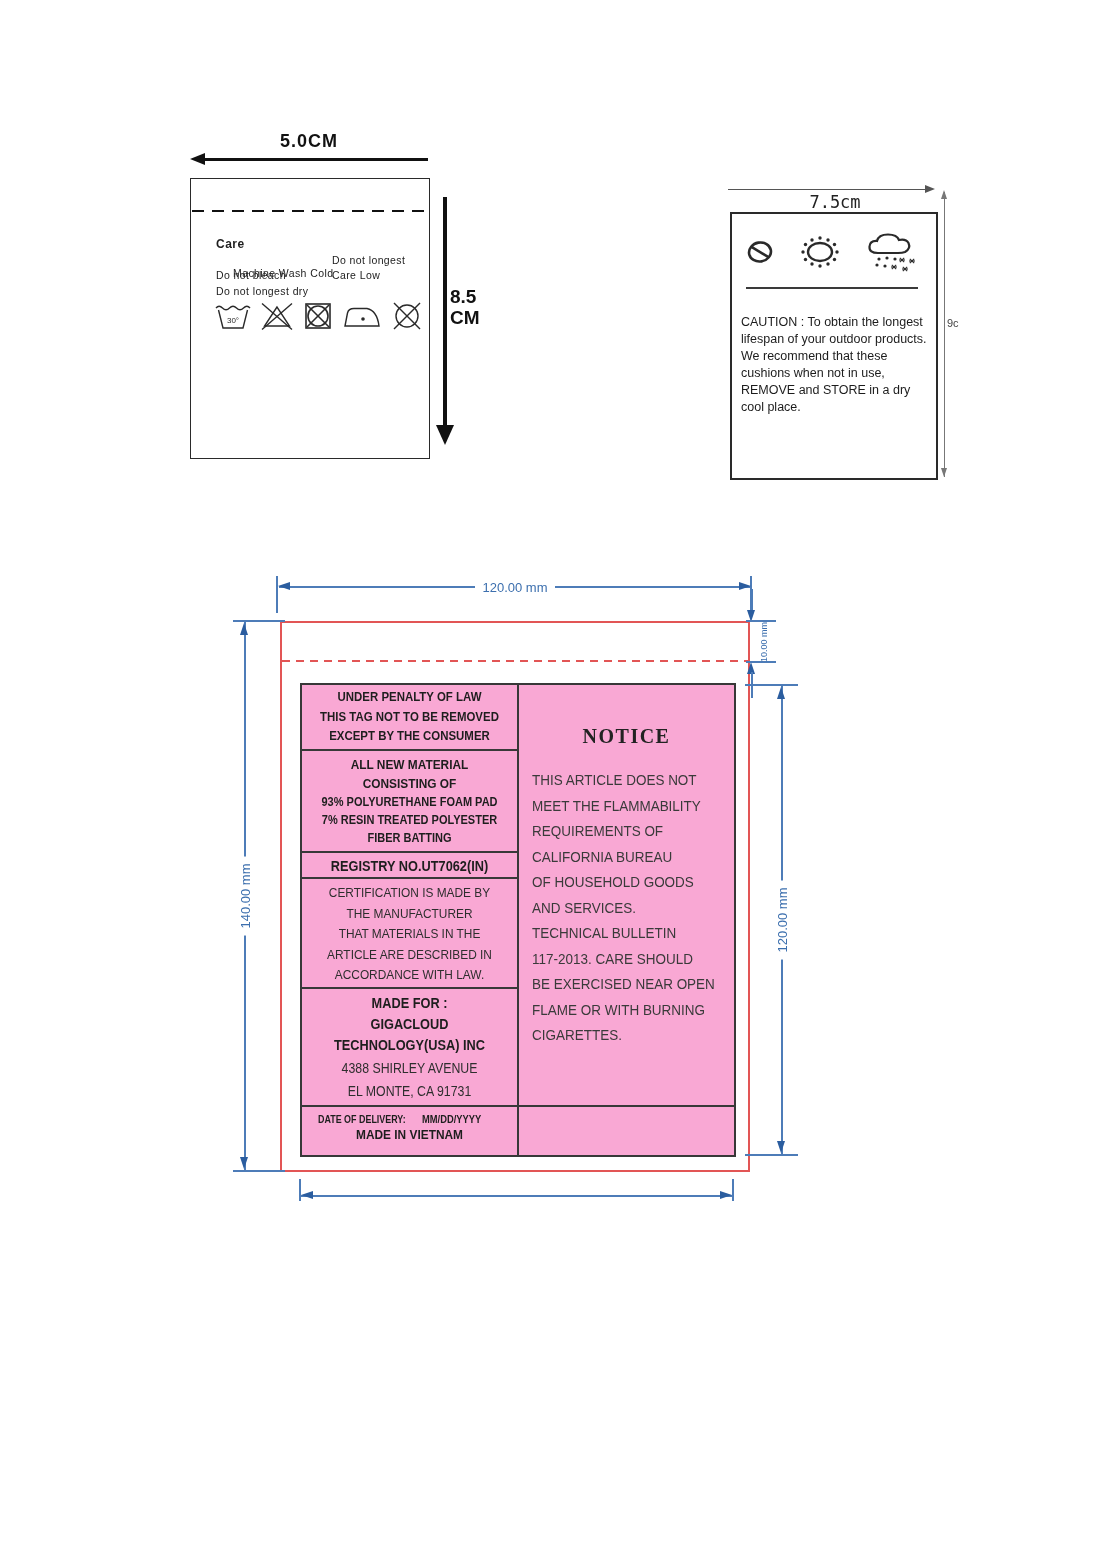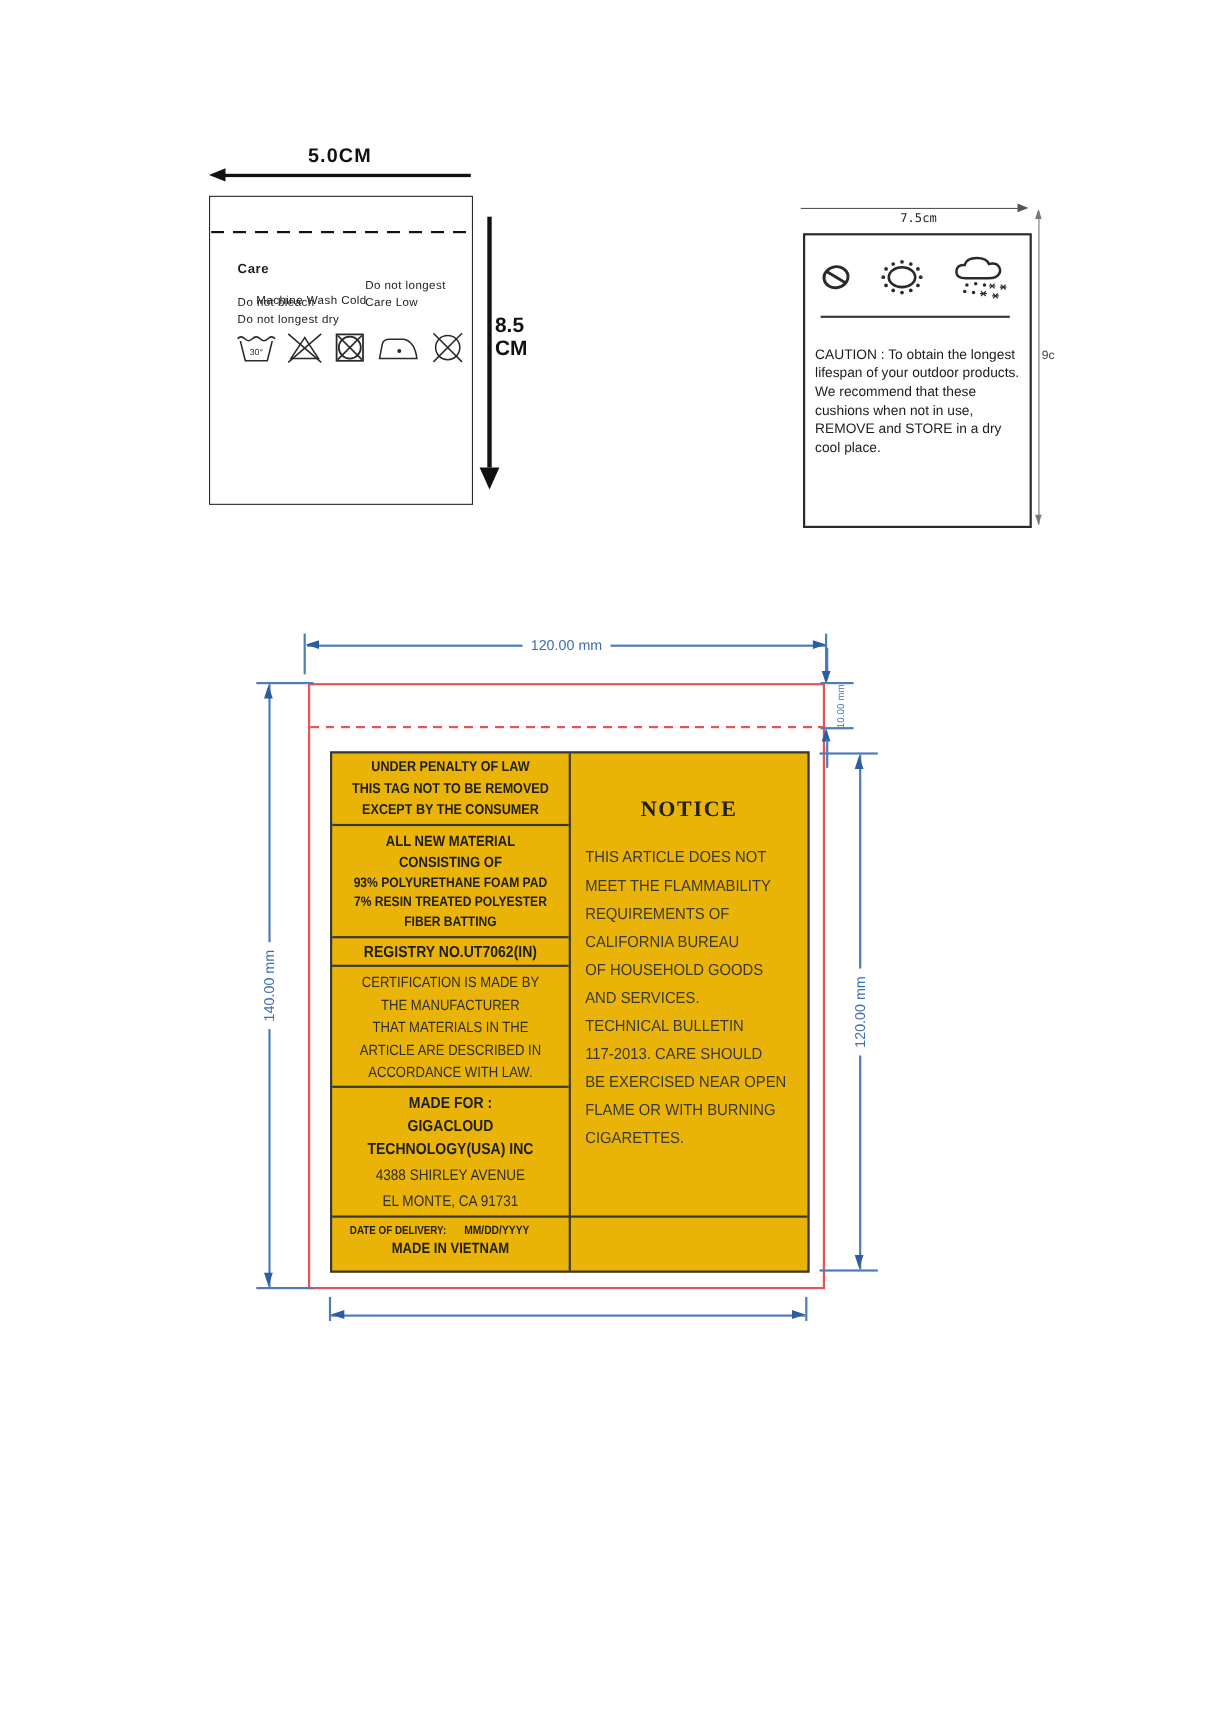--- a/index.html
+++ b/index.html
@@ -15,34 +15,34 @@
            background:repeating-linear-gradient(90deg,#111 0 12px,transparent 12px 20px);}
   .f1-care{left:25px;top:58px;font-weight:bold;font-size:12px;letter-spacing:.5px;}
   .f1-line{font-size:10.5px;letter-spacing:.4px;color:#222;white-space:nowrap;}
   .f1-syms{left:23px;top:122px;display:flex;gap:8px;align-items:center;}
   .f1-varrow{left:443px;top:197px;width:4px;height:228px;background:#111;}
   .f1-varrow-head{left:436px;top:425px;width:0;height:0;border-left:9px solid transparent;border-right:9px solid transparent;border-top:20px solid #111;}
   .f1-dim-right{left:450px;top:286px;font-weight:bold;font-size:19px;line-height:21px;color:#111;}
   
   .f2-harrow{left:728px;top:189px;width:199px;height:1px;background:#555;}
   .f2-harrow-head{left:925px;top:185px;width:0;height:0;border-top:4.5px solid transparent;border-bottom:4.5px solid transparent;border-left:10px solid #555;}
-  .f2-dim-top{left:760px;top:192px;width:150px;text-align:center;font-family:"DejaVu Sans Mono",monospace;font-size:11px;color:#222;}
+  .f2-dim-top{left:760px;top:192px;width:150px;text-align:center;font-family:"DejaVu Sans Mono",monospace;font-size:17px;color:#222;}
   .f2-box{left:730px;top:212px;width:204px;height:264px;border:2px solid #2a2a2a;background:#fff;}
   .f2-icons{left:12px;top:16px;width:178px;display:flex;justify-content:space-between;align-items:center;}
   .f2-rule{left:14px;top:73px;width:172px;height:2px;background:#3a3a3a;}
   .f2-text{left:9px;top:100px;width:186px;font-size:12.5px;line-height:17px;color:#1c1c1c;}
   .f2-vline{left:944px;top:192px;width:1px;height:285px;background:#777;}
   .f2-vhead-top{left:941px;top:190px;width:0;height:0;border-left:3.5px solid transparent;border-right:3.5px solid transparent;border-bottom:9px solid #777;}
   .f2-vhead-bot{left:941px;top:468px;width:0;height:0;border-left:3.5px solid transparent;border-right:3.5px solid transparent;border-top:9px solid #777;}
   .f2-dim-right{left:947px;top:317px;font-size:11px;color:#444;}
   
   .red-rect{left:280px;top:621px;width:470px;height:551px;border:2px solid #e25555;box-sizing:border-box;}
   .red-dash{left:282px;top:660px;width:466px;height:2px;
             background:repeating-linear-gradient(90deg,#e25555 0 8px,transparent 8px 14px);}
-  .law-table{left:300px;top:683px;width:436px;height:474px;border:2px solid #383838;box-sizing:border-box;background:#eab308;}
+  .law-table{left:300px;top:683px;width:436px;height:474px;border:2px solid #383838;box-sizing:border-box;background:#f9a8d4;}
   .law-vdiv{left:215px;top:0;width:2px;height:470px;background:#383838;}
   .law-hb{left:0;height:2px;background:#383838;}
   .cell{left:0;width:215px;text-align:center;}
   .cond{transform:scaleX(0.88);transform-origin:50% 50%;}
   .b{font-weight:normal;}
   .r1{top:2px;font-size:13px;line-height:19.5px;font-weight:bold;}
   .r2a{top:70px;font-size:13.5px;line-height:19px;font-weight:bold;}
   .r2b{top:108px;font-size:12.5px;line-height:18px;font-weight:bold;}
   .r3{top:170px;font-size:14.5px;line-height:22px;font-weight:bold;}
   .r4{top:198px;font-size:13.5px;line-height:20.5px;color:#2e2e2e;}

